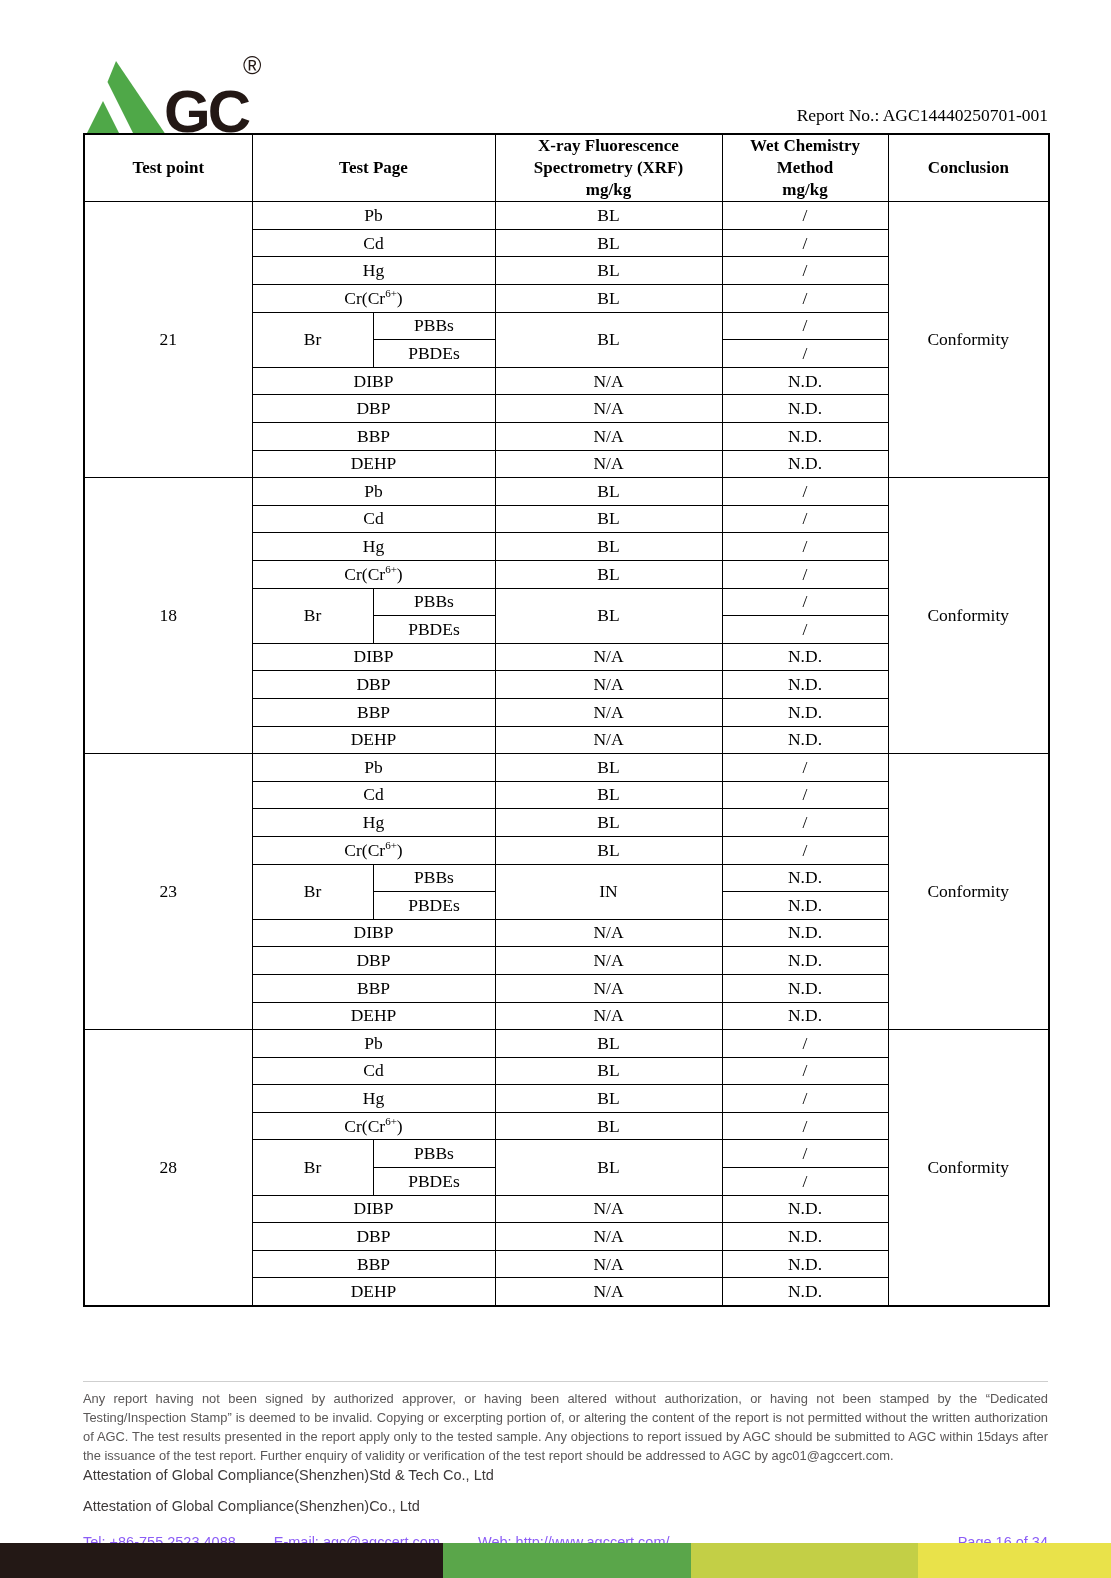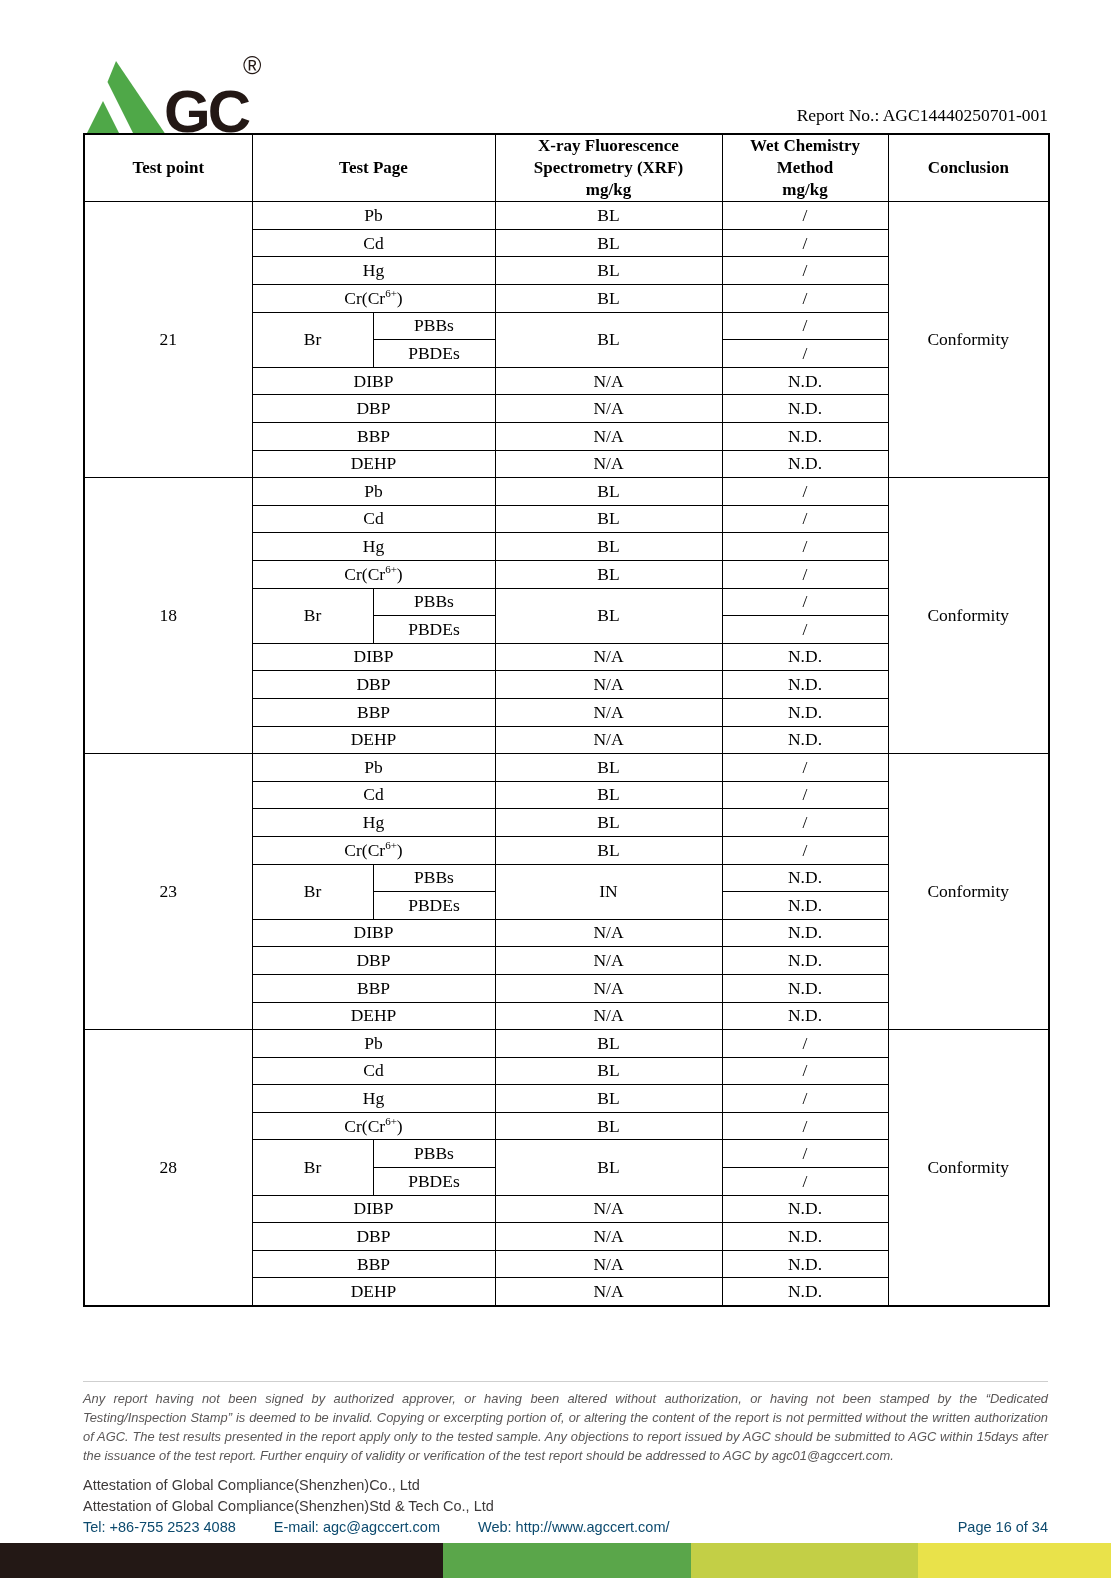--- a/index.html
+++ b/index.html
@@ -49,27 +49,27 @@
   .results-table sup { font-size: 11px; line-height: 0; }
 
   
   .footer {
     position: absolute; left: 83px; top: 1381px; width: 965px;
     border-top: 1px solid #cfcfcf; padding-top: 7px;
     font-family: "Liberation Sans", sans-serif;
   }
   .disclaimer {
     margin: 0; font-size: 12.9px; line-height: 19px;
-    color: #5a5757; text-align: justify; font-style: italic;
+    color: #5a5757; text-align: justify;
   }
   .company { margin-top: 0; font-size: 14.5px; line-height: 20.5px; color: #3d3939; }
   .company.first { margin-top: 10px; }
   .contact-line {
-    display: flex; align-items: baseline; margin-top: 3px;
-    font-size: 14.5px; color: #0c4a6e;
+    display: flex; align-items: baseline; margin-top: 18px;
+    font-size: 14.5px; color: #8b5cf6;
   }
   .contact-line .gap { margin-left: 38px; }
   .contact-line .page-num { margin-left: auto; }
 
   
   .color-bar { position: absolute; left: 0; top: 1543px; width: 1111px; height: 35px; display: flex; }
   .color-bar .seg { height: 100%; }
   .color-bar .seg:nth-child(1) { width: 443px; }
   .color-bar .seg:nth-child(2) { width: 248px; }
   .color-bar .seg:nth-child(3) { width: 227px; }
@@ -321,22 +321,22 @@
         <tr>
           <td colspan="2">DEHP</td>
           <td>N/A</td>
           <td>N.D.</td>
         </tr>
       </tbody>
   </table>
 
   <div class="footer">
     <p class="disclaimer">Any report having not been signed by authorized approver, or having been altered without authorization, or having not been stamped by the “Dedicated Testing/Inspection Stamp” is deemed to be invalid. Copying or excerpting portion of, or altering the content of the report is not permitted without the written authorization of AGC. The test results presented in the report apply only to the tested sample. Any objections to report issued by AGC should be submitted to AGC within 15days after the issuance of the test report. Further enquiry of validity or verification of the test report should be addressed to AGC by agc01@agccert.com.</p>
+    <div class="company">Attestation of Global Compliance(Shenzhen)Std &amp; Tech Co., Ltd</div>
     <div class="company first">Attestation of Global Compliance(Shenzhen)Co., Ltd</div>
-    <div class="company">Attestation of Global Compliance(Shenzhen)Std &amp; Tech Co., Ltd</div>
     <div class="contact-line">
       <span>Tel: +86-755 2523 4088</span>
       <span class="gap">E-mail: agc@agccert.com</span>
       <span class="gap">Web: http://www.agccert.com/</span>
       <span class="page-num">Page 16 of 34</span>
     </div>
   </div>
 
   <div class="color-bar">
     <div class="seg" style="background: rgb(35, 24, 21);"></div>

